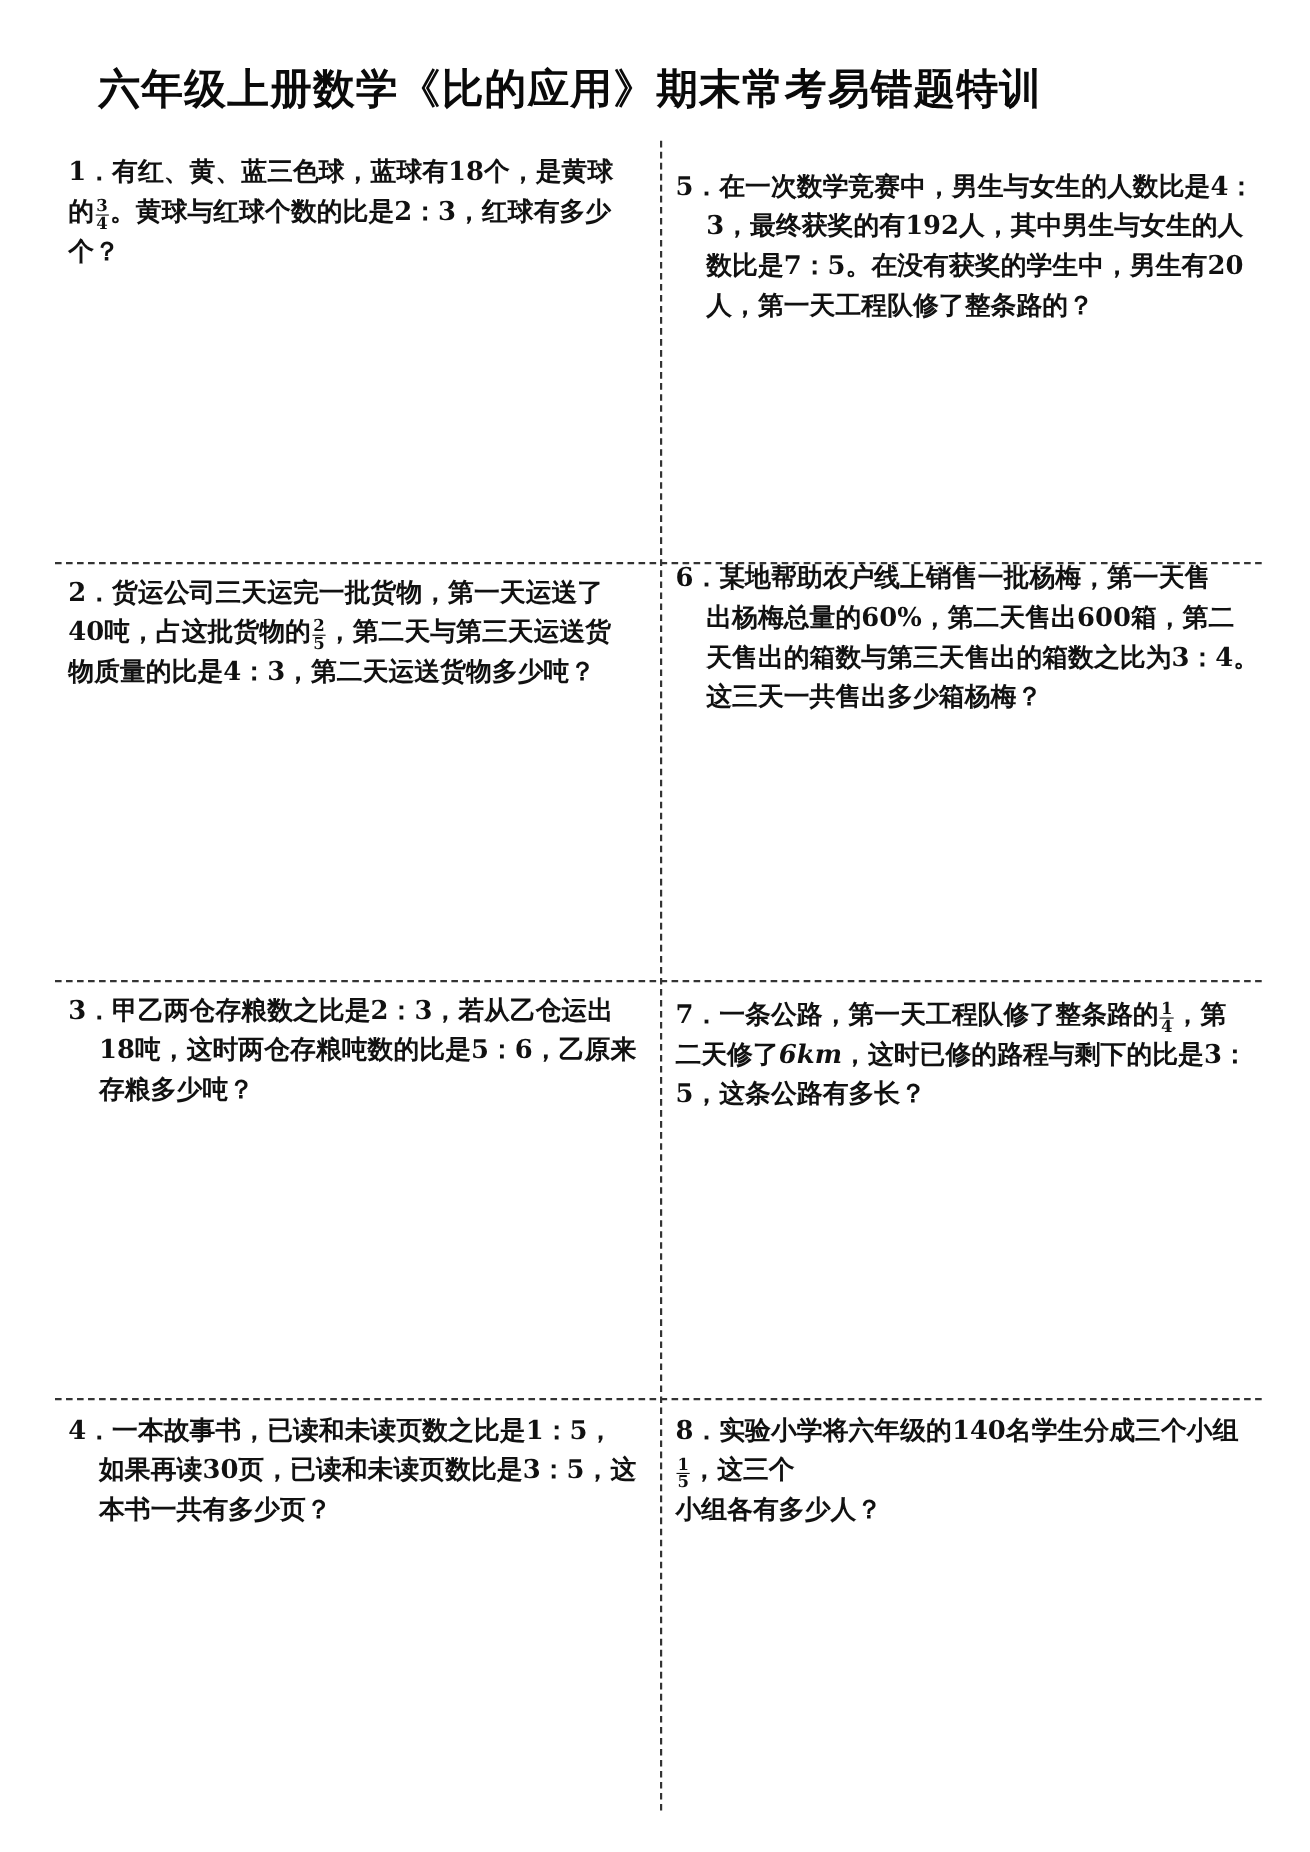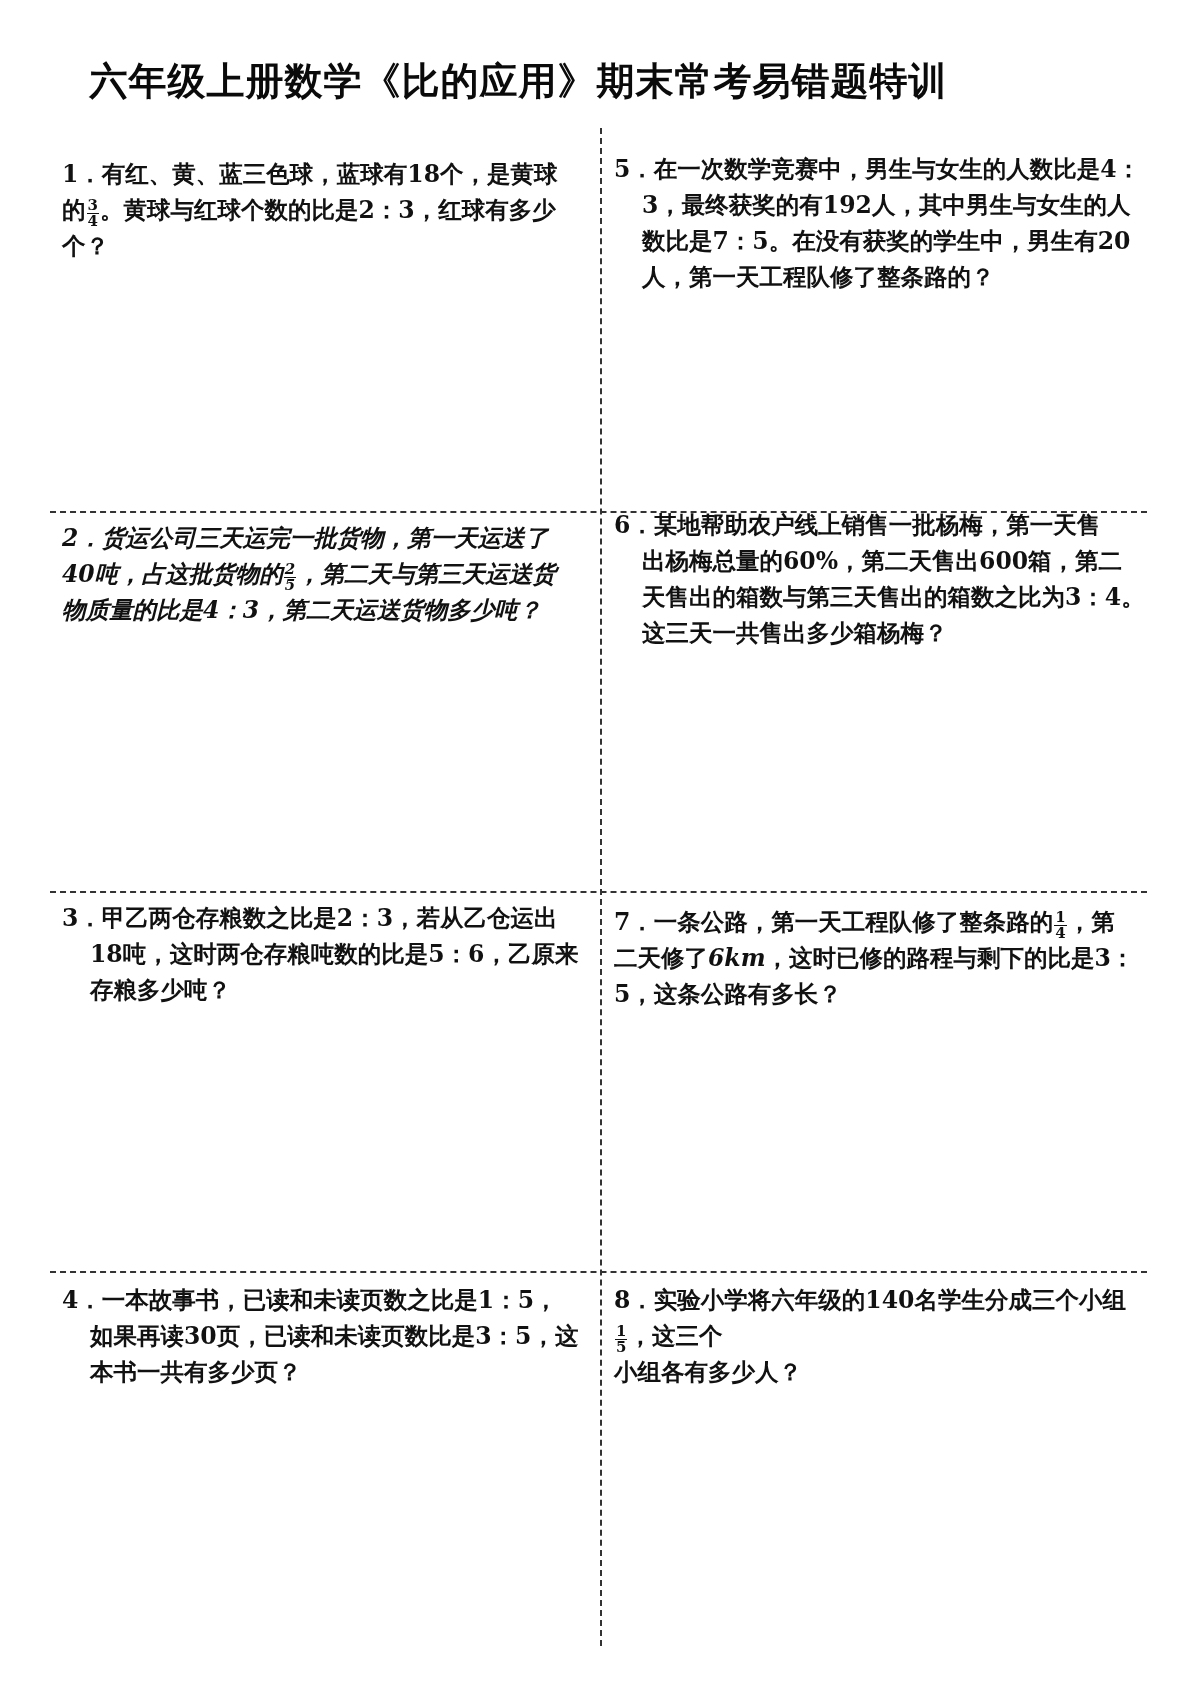--- a/index.html
+++ b/index.html
@@ -73,37 +73,37 @@
 </head>
 <body>
 
 <div class="title">六年级上册数学《比的应用》期末常考易错题特训</div>
 
 <div class="vline"></div>
 <div class="hline" style="top:511px;"></div>
 <div class="hline" style="top:891px;"></div>
 <div class="hline" style="top:1271px;"></div>
 
-<div class="cell left" style="top:138px;margin-top:18px;">
+<div class="cell left" style="top:138px;">
   <span class="q-line"><span>1．</span><span>有红、黄、蓝三色球，蓝球有18个，是黄球</span></span>
   <span class="q-line"><span>的</span><span class="frac">
         <span class="num">3</span>
         <span class="den">4</span>
       </span><span>。黄球与红球个数的比是2：3，红球有多少</span></span>
   <span class="q-line"><span>个？</span></span>
 </div>
 
 <div class="cell right" style="top:151px;">
   <span class="q-line"><span>5．</span><span>在一次数学竞赛中，男生与女生的人数比是4：</span></span>
   <span class="q-line indent"><span>3，最终获奖的有192人，其中男生与女生的人</span></span>
   <span class="q-line indent"><span>数比是7：5。在没有获奖的学生中，男生有20</span></span>
   <span class="q-line indent"><span>人，第一天工程队修了整条路的？</span></span>
 </div>
 
-<div class="cell left" style="top:520px;font-style:italic;">
+<div class="cell left" style="top:520px;">
   <span class="q-line"><span>2．</span><span>货运公司三天运完一批货物，第一天运送了</span></span>
   <span class="q-line"><span>40吨，占这批货物的</span><span class="frac">
         <span class="num">2</span>
         <span class="den">5</span>
       </span><span>，第二天与第三天运送货</span></span>
   <span class="q-line"><span>物质量的比是4：3，第二天运送货物多少吨？</span></span>
 </div>
 
 <div class="cell right" style="top:492px;margin-top:15px;">
   <span class="q-line"><span>6．</span><span>某地帮助农户线上销售一批杨梅，第一天售</span></span>

